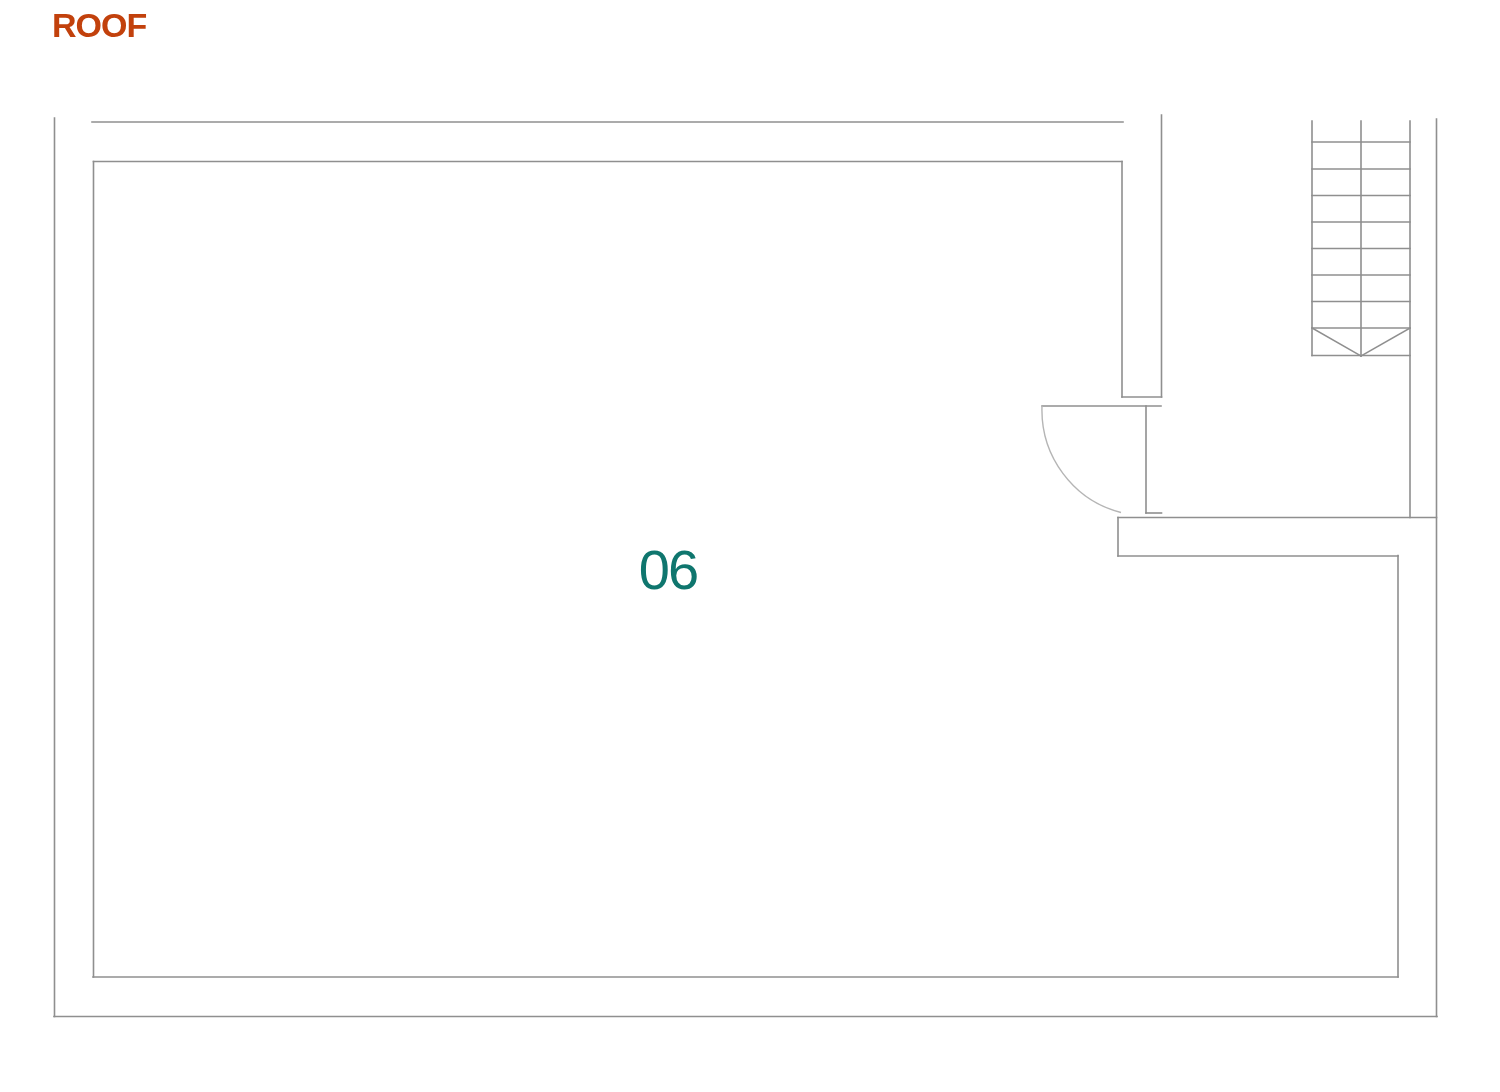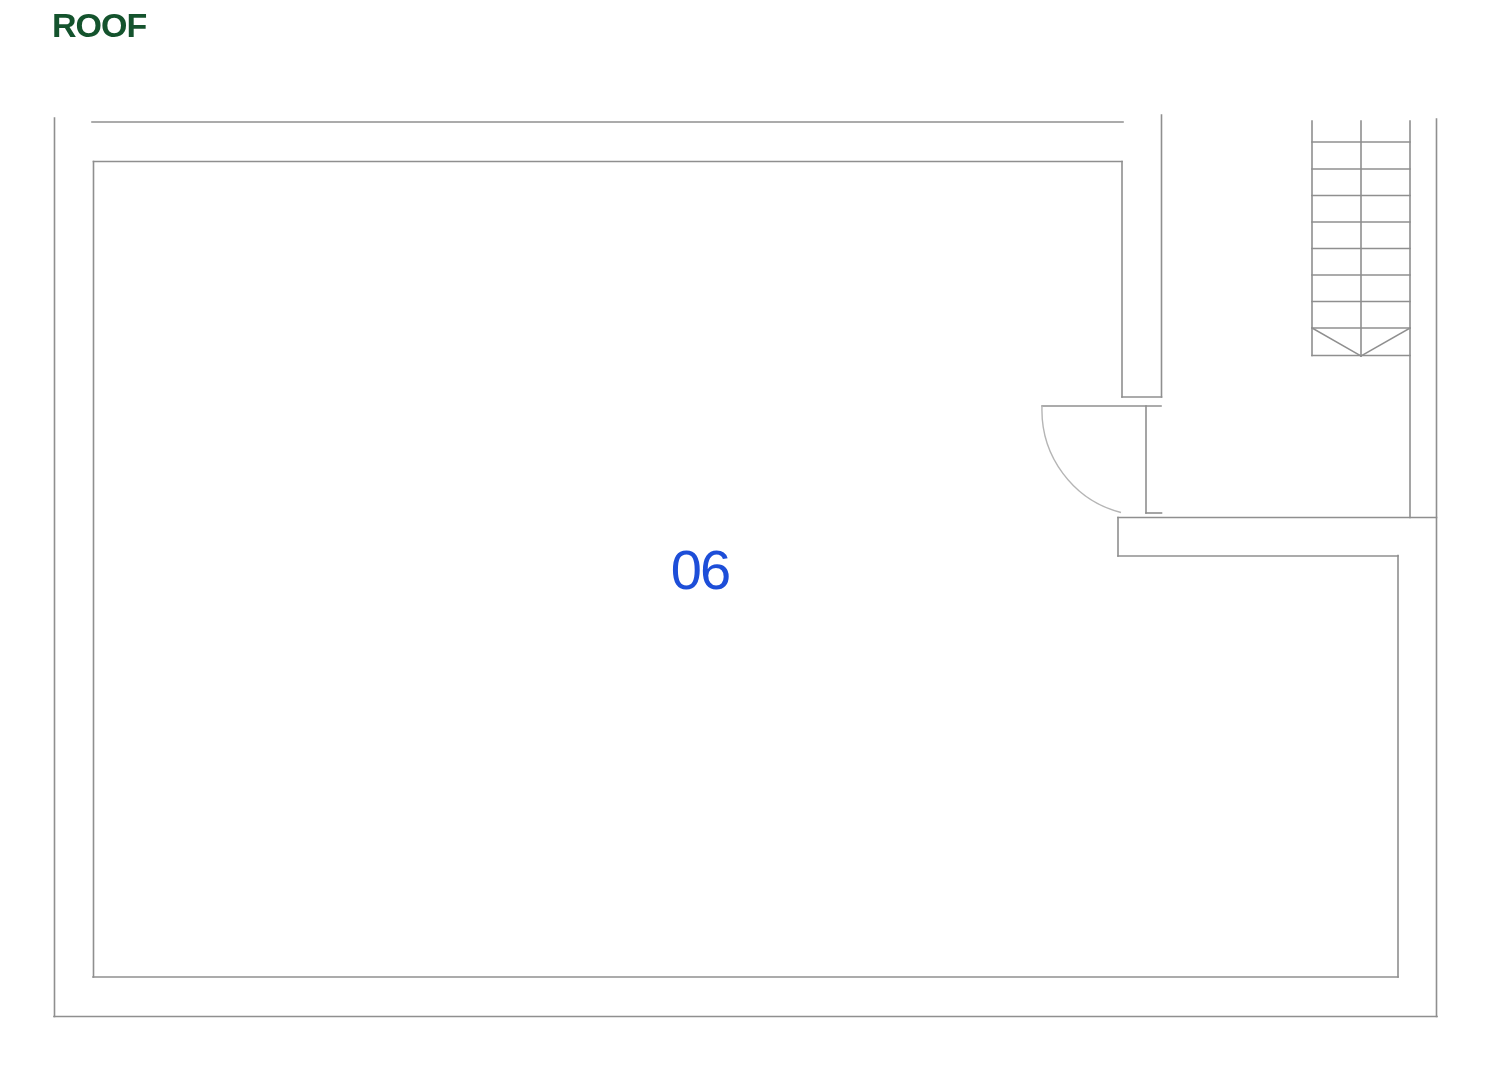--- a/index.html
+++ b/index.html
@@ -43,21 +43,21 @@
     left: 0;
     top: 0;
     width: 1500px;
     height: 1092px;
   }
 </style>
 </head>
 <body>
 
 <div class="canvas">
-  <div class="roof-title" style="color: #14532d; text-align: center;">ROOF</div>
+  <div class="roof-title" style="color: #c2410c; text-align: center;">ROOF</div>
 
   <svg class="plan" viewBox="0 0 1500 1092" xmlns="http://www.w3.org/2000/svg">
     <g id="walls-group">
         <line x1="54.5" y1="118" x2="54.5" y2="1016.5" stroke="#8f8f8f" stroke-width="1.6" stroke-linecap="square"></line>
         <line x1="54" y1="1016.5" x2="1437" y2="1016.5" stroke="#8f8f8f" stroke-width="1.6" stroke-linecap="square"></line>
         <line x1="1436.5" y1="119" x2="1436.5" y2="1016.5" stroke="#8f8f8f" stroke-width="1.6" stroke-linecap="square"></line>
         <line x1="92" y1="122" x2="1123" y2="122" stroke="#8f8f8f" stroke-width="1.6" stroke-linecap="square"></line>
         <line x1="93.5" y1="161.5" x2="1122" y2="161.5" stroke="#8f8f8f" stroke-width="1.6" stroke-linecap="square"></line>
         <line x1="93.5" y1="161.5" x2="93.5" y2="977" stroke="#8f8f8f" stroke-width="1.6" stroke-linecap="square"></line>
         <line x1="93" y1="977" x2="1398" y2="977" stroke="#8f8f8f" stroke-width="1.6" stroke-linecap="square"></line>
@@ -86,14 +86,14 @@
         <line x1="1410" y1="328" x2="1361" y2="356" stroke="#8f8f8f" stroke-width="1.6" stroke-linecap="square"></line>
       </g>
     <g id="door-group">
         <line x1="1042" y1="406" x2="1161" y2="406" stroke="#8f8f8f" stroke-width="1.6" stroke-linecap="square"></line>
         <line x1="1146" y1="406" x2="1146" y2="513" stroke="#8f8f8f" stroke-width="1.6" stroke-linecap="square"></line>
         <line x1="1146" y1="513" x2="1161.5" y2="513" stroke="#8f8f8f" stroke-width="1.6" stroke-linecap="square"></line>
         <path d="M 1042 406 A 105 106 0 0 0 1121 512.5" fill="none" stroke="#b5b5b5" stroke-width="1.4"></path>
       </g>
   </svg>
 
-  <div class="room-number" style="color: #1d4ed8; margin-left: 32px;">06</div>
+  <div class="room-number" style="color: #0f766e;">06</div>
 </div>
 
 </body></html>

